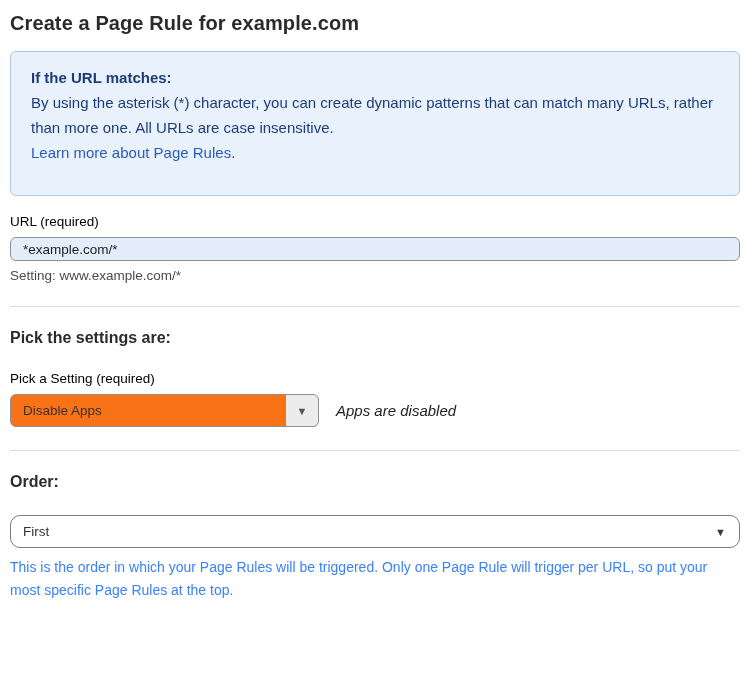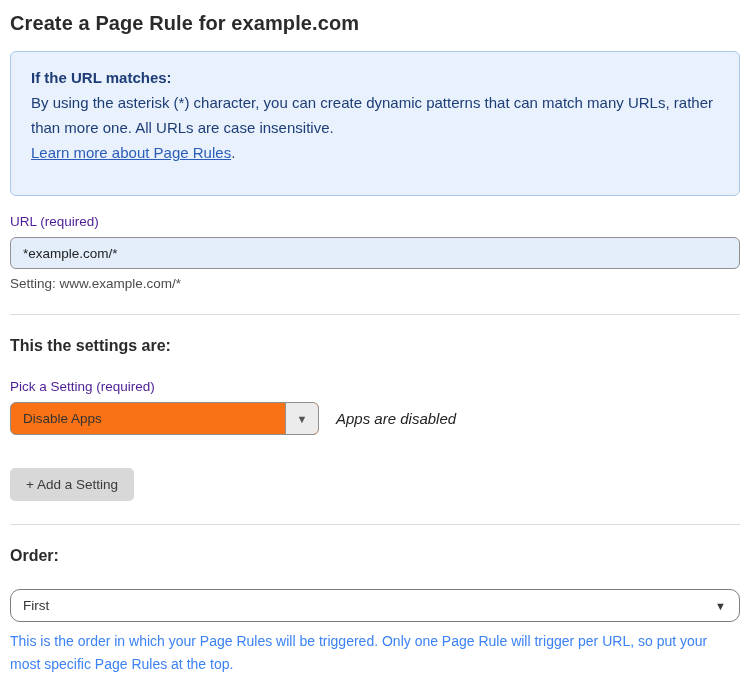--- a/index.html
+++ b/index.html
@@ -25,35 +25,34 @@
     border-radius: 6px;
     padding: 13px 20px 30px 20px;
     font-size: 15px;
     line-height: 25px;
     color: #1e3d77;
     margin-bottom: 18px;
   }
   .info-box .info-heading { font-weight: bold; }
   .info-box a.info-link {
     color: #2b5db8;
-    text-decoration: underline;
     cursor: pointer;
     margin-top: 24px;
   }
 
   .field-label {
     font-size: 13.5px;
-    color: #4c1d95;
+    color: #000000;
     margin-bottom: 8px;
   }
 
   .url-input {
     display: block;
     width: 100%;
-    height: 32px;
+    height: 24px;
     background: #e4eefb;
     border: 1px solid #909090;
     border-radius: 6px;
     padding: 0 12px;
     font-size: 13.5px;
     font-family: "Liberation Sans", sans-serif;
     color: #222222;
     outline: none;
   }
   .helper-text {
@@ -163,34 +162,33 @@
     <div class="info-body">By using the asterisk (*) character, you can create dynamic patterns that can match many URLs, rather than more one. All URLs are case insensitive.</div>
     <div><a class="info-link">Learn more about Page Rules</a><span>.</span></div>
   </div>
 
   <div class="field-label">URL (required)</div>
   <input class="url-input" type="text" value="*example.com/*" style="">
   <div class="helper-text">Setting: www.example.com/*</div>
 
   <hr class="divider">
 
-  <div class="section-heading">This the settings are:</div>
+  <div class="section-heading">Pick the settings are:</div>
 
   <div class="field-label">Pick a Setting (required)</div>
   <div class="setting-row">
     <div class="dropdown">
       <div class="dropdown-value">Disable Apps</div>
       <div class="dropdown-arrow-btn">
         <span>▼</span>
       </div>
     </div>
     <div class="setting-status">Apps are disabled</div>
   </div>
 
-  <button class="add-setting-btn">+ Add a Setting</button>
 
   <hr class="divider">
 
   <div class="section-heading">Order:</div>
 
   <div class="select-full">
     <span class="select-value">First</span>
     <span class="select-arrow">▼</span>
   </div>
   <div class="order-helper">This is the order in which your Page Rules will be triggered. Only one Page Rule will trigger per URL, so put your most specific Page Rules at the top.</div>

